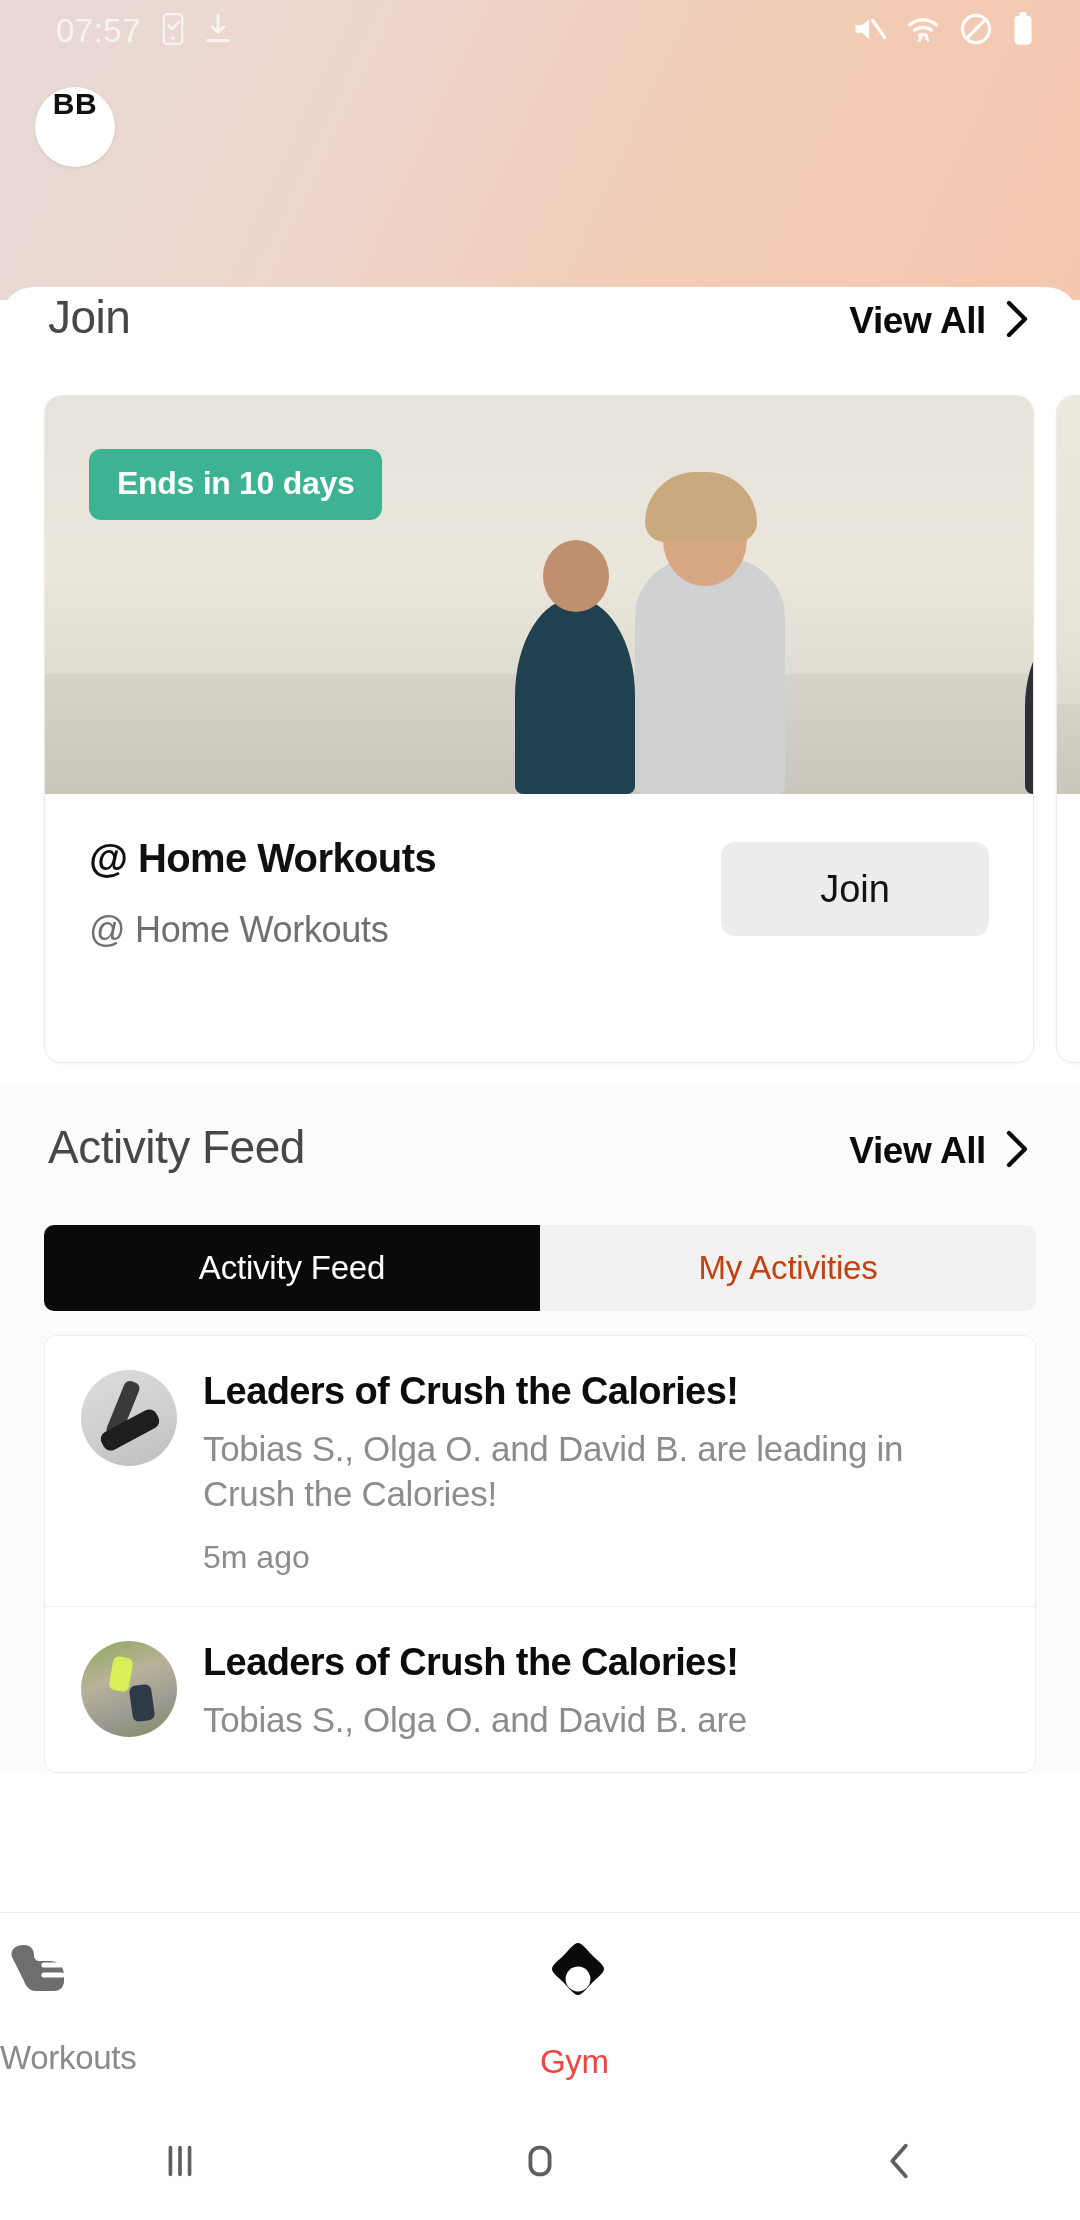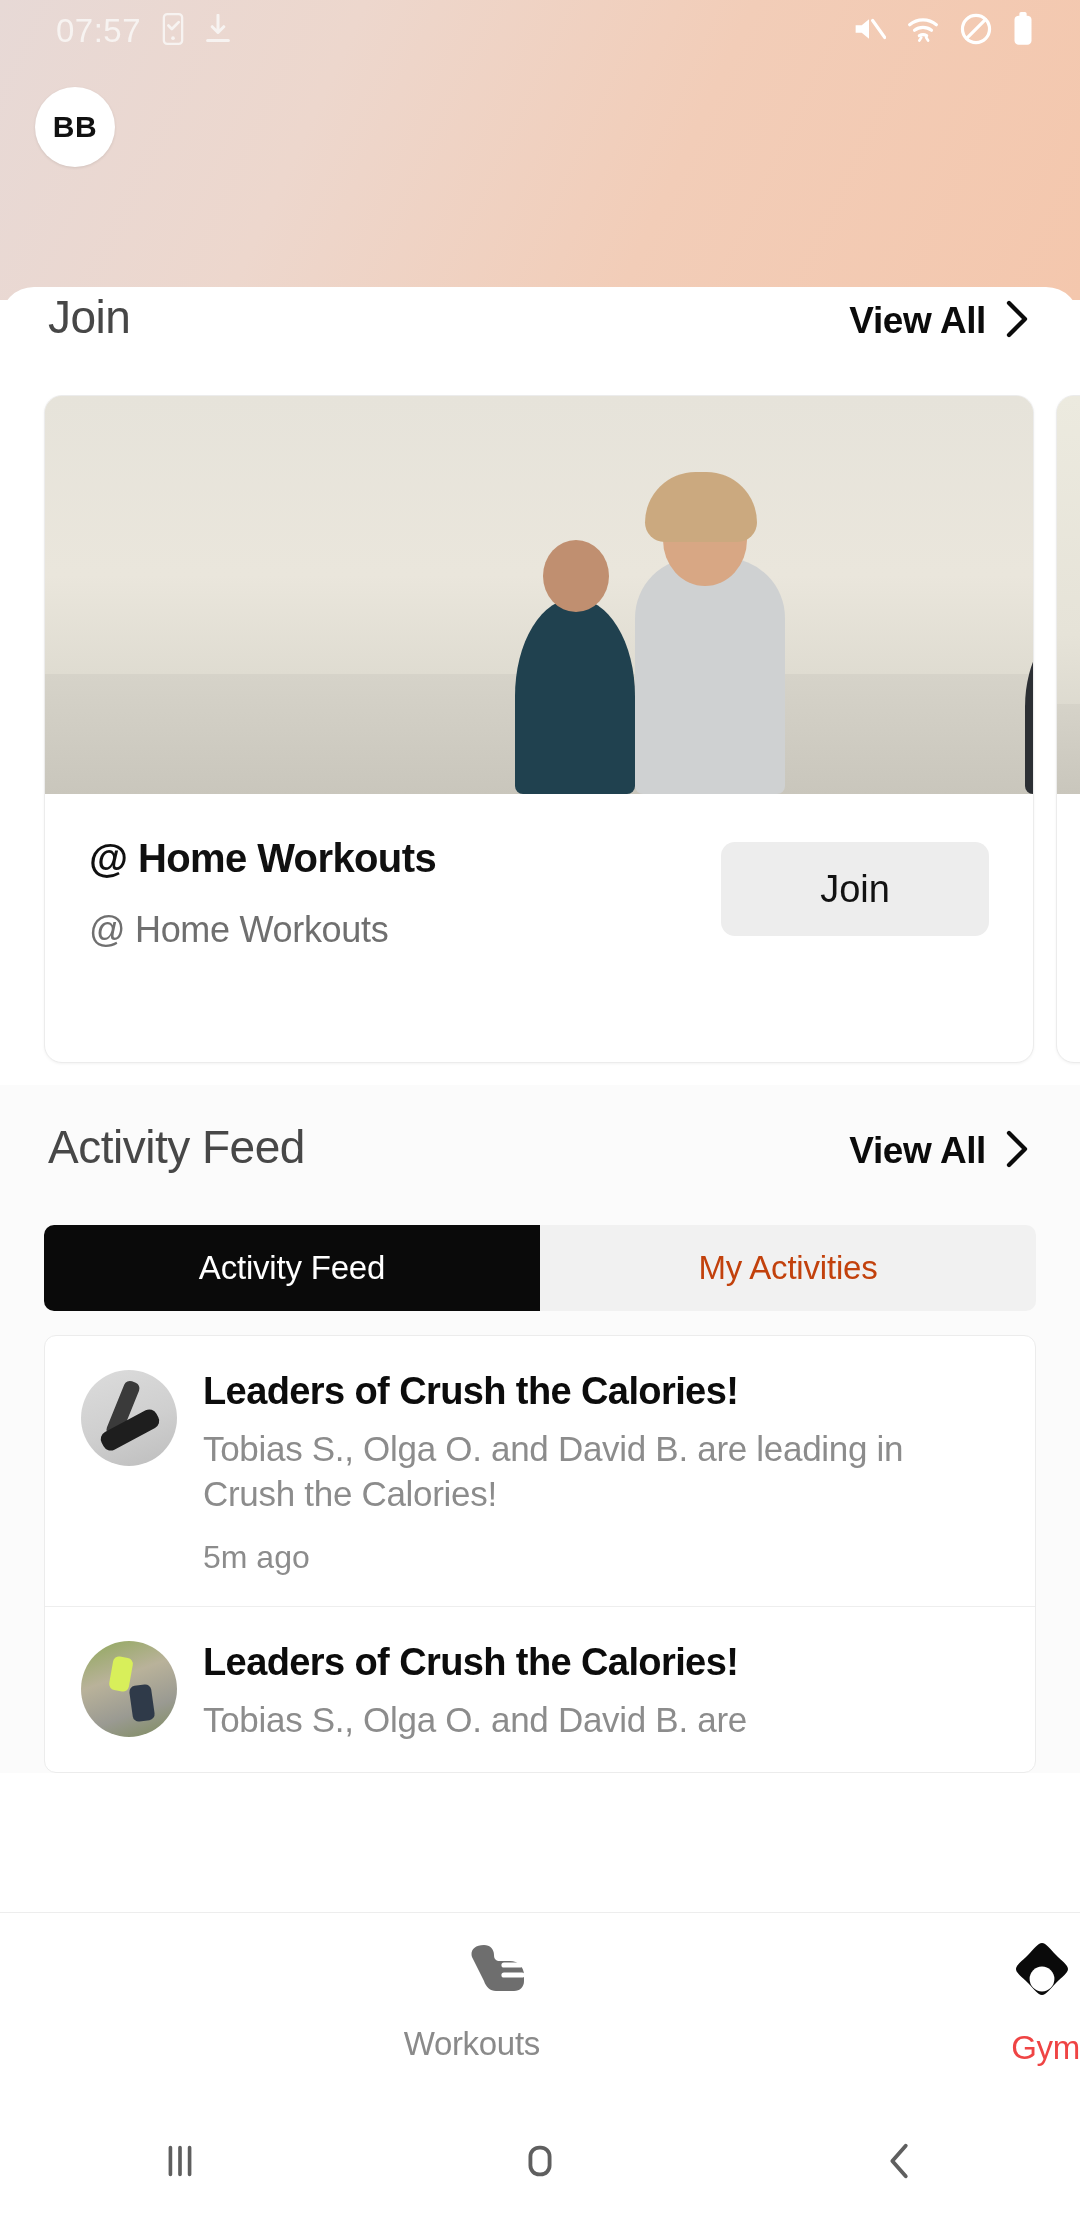--- a/index.html
+++ b/index.html
@@ -25,21 +25,21 @@
   }
   .sb-left{ display:flex; align-items:center; gap:18px; padding-left:56px; }
   .sb-time{ font-size:33px; font-weight:400; letter-spacing:.5px; color:#f7f3f1; }
   .sb-right{ margin-left:auto; display:flex; align-items:center; gap:20px; padding-right:46px; }
   .sb-ico{ display:block; }
 
   
   .avatar{
     position:absolute; left:35px; top:87px; width:80px; height:80px;
     border-radius:50%; background:#ffffff; z-index:6;
-    display:flex; align-items:center; justify-content:center;
+    display:flex; justify-content:center;
     font-size:30px; font-weight:bold; color:#111111; letter-spacing:.5px;
     box-shadow:0 1px 3px rgba(0,0,0,.10);
   }
 
   
   .sheet{
     position:absolute; left:0; top:287px; width:1080px; height:1625px;
     background:#ffffff; border-radius:34px 34px 0 0; z-index:4; overflow:hidden;
   }
 
@@ -128,22 +128,22 @@
   .feed-body{ font-size:35px; color:#8c8c8c; line-height:1.28; margin-top:14px; letter-spacing:-.3px; }
   .feed-time{ font-size:32px; color:#8c8c8c; margin-top:22px; }
 
   
   .bottomnav{
     position:absolute; left:0; top:1912px; width:1080px; height:190px;
     background:#ffffff; border-top:1px solid #ededed;
     display:flex; align-items:flex-start; z-index:8;
   }
   .navitem{
-    flex:1; display:flex; flex-direction:column; align-items:flex-end;
-    padding-top:28px; gap:8px; cursor:pointer;
+    flex:1; display:flex; flex-direction:column; align-items:flex-start;
+    padding-top:28px; gap:22px; cursor:pointer;
   }
   .navlabel{ font-size:33px; letter-spacing:-.3px; }
   .navlabel.idle{ color:#8a8a8a; }
   .navlabel.active{ color:#ef4444; }
 
   
   .sysnav{
     position:absolute; left:0; top:2102px; width:1080px; height:118px;
     background:#ffffff; display:flex; align-items:center; z-index:9;
   }
@@ -227,20 +227,21 @@
 
         <div class="water"></div>
 
         <div class="runner" style="left:470px;bottom:0;width:120px;height:196px;background:#20414f;"></div>
         <div class="r-head" style="left:498px;bottom:182px;width:66px;height:72px;background:#c08f70;"></div>
         <div class="runner" style="left:590px;bottom:0;width:150px;height:236px;background:#cfd1d2;border-radius:60px 60px 8px 8px;"></div>
         <div class="r-head" style="left:618px;bottom:208px;width:84px;height:92px;background:#d8a784;"></div>
         <div class="r-head" style="left:600px;bottom:252px;width:112px;height:70px;background:#cba97f;border-radius:52px 52px 20px 20px;"></div>
         <div class="runner" style="left:980px;bottom:0;width:110px;height:174px;background:#2c2f34;"></div>
 
+        <div class="badge">Ends in 10 days</div>
       </div>
       <div class="jcard-body">
         <div class="jcard-texts">
           <div class="jcard-title">@ Home Workouts</div>
           <div class="jcard-sub">@ Home Workouts</div>
         </div>
         <button class="join-btn">Join</button>
       </div>
     </div>
 

